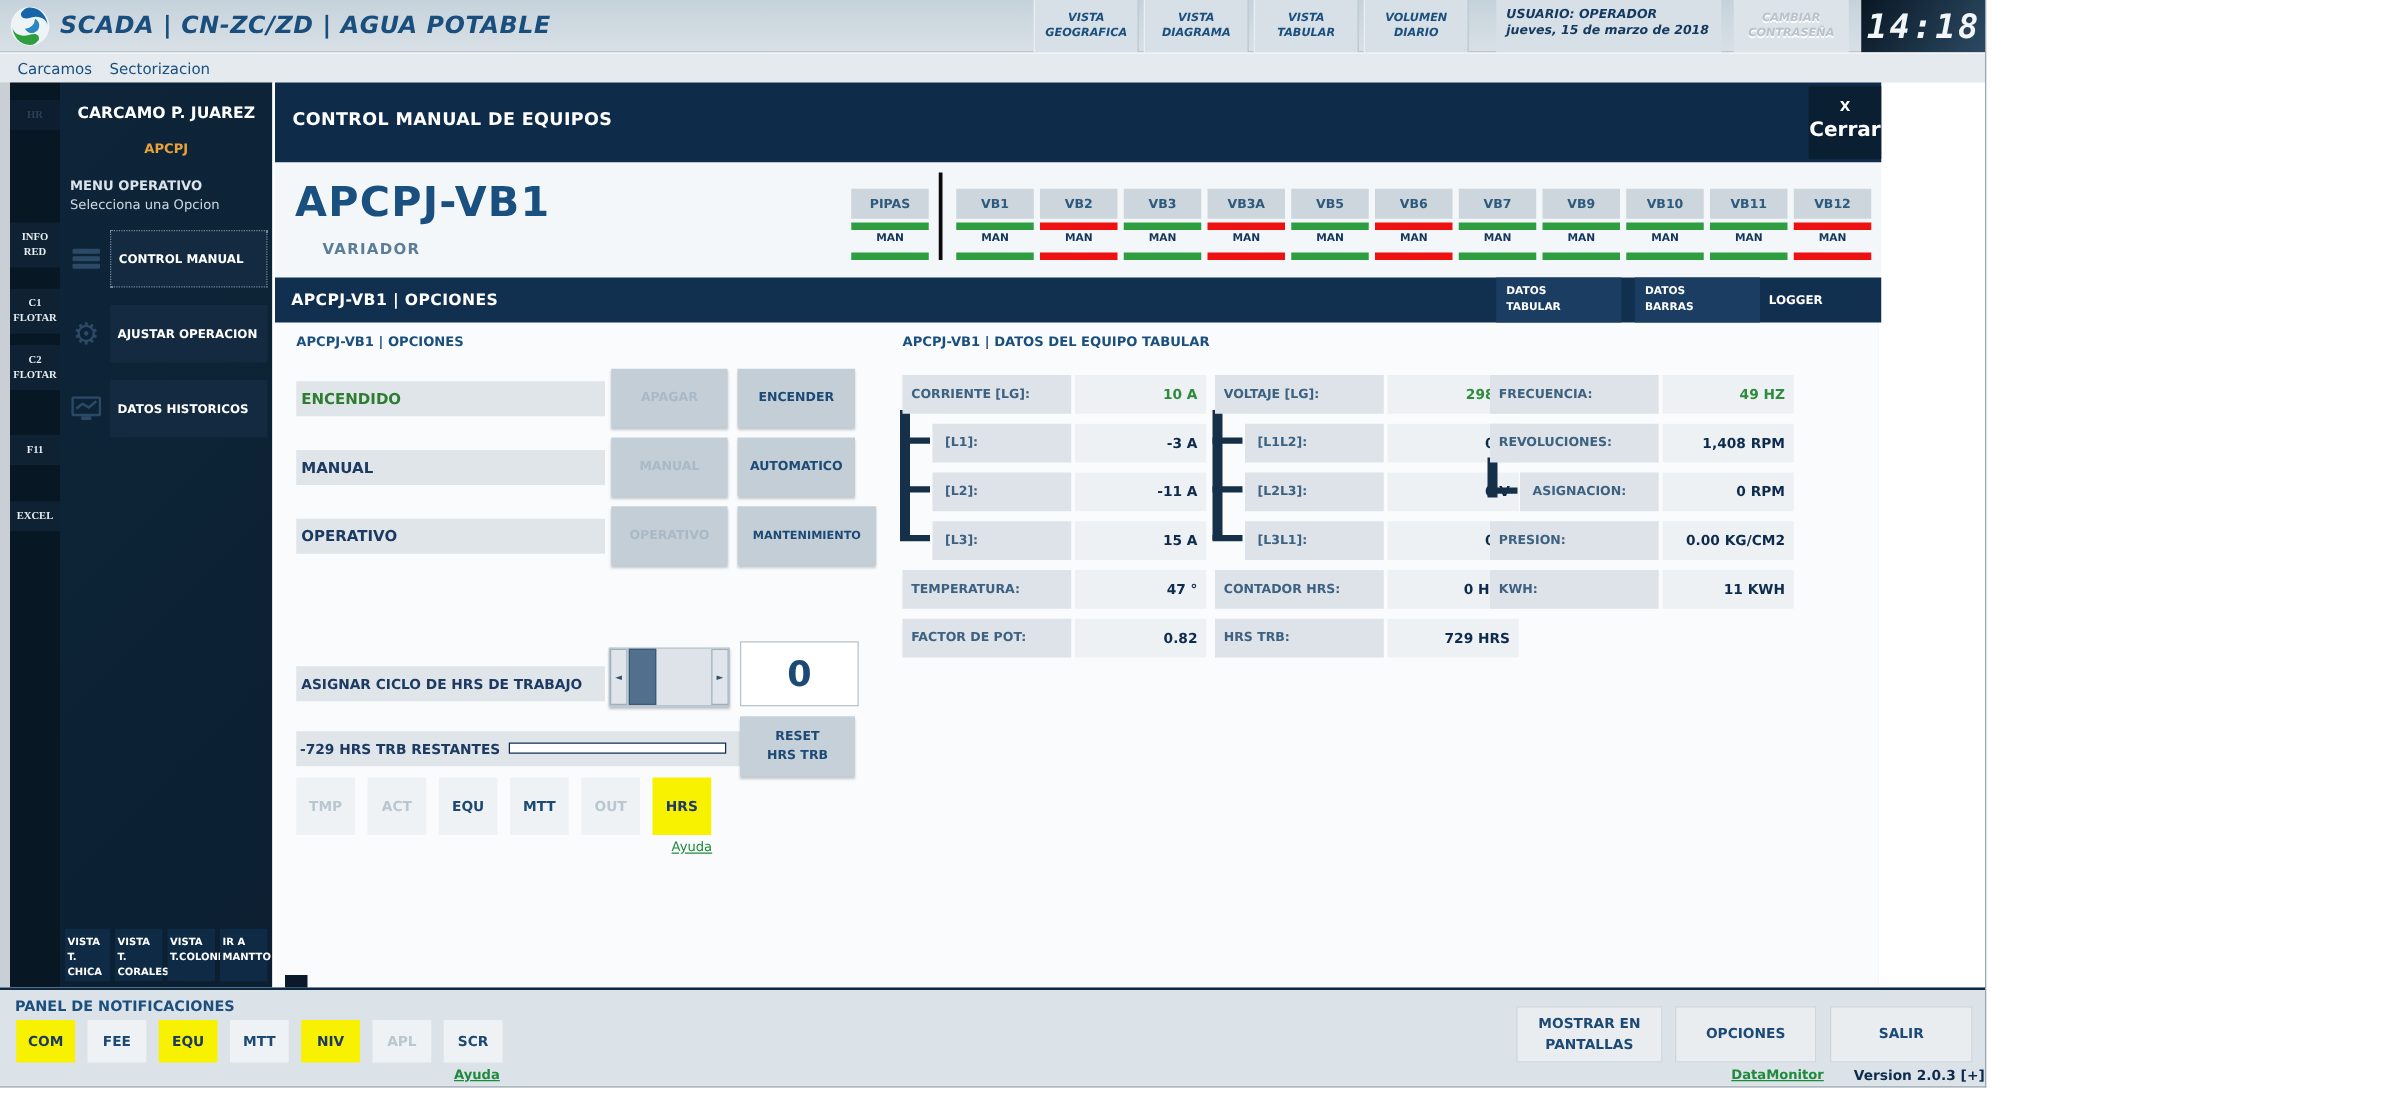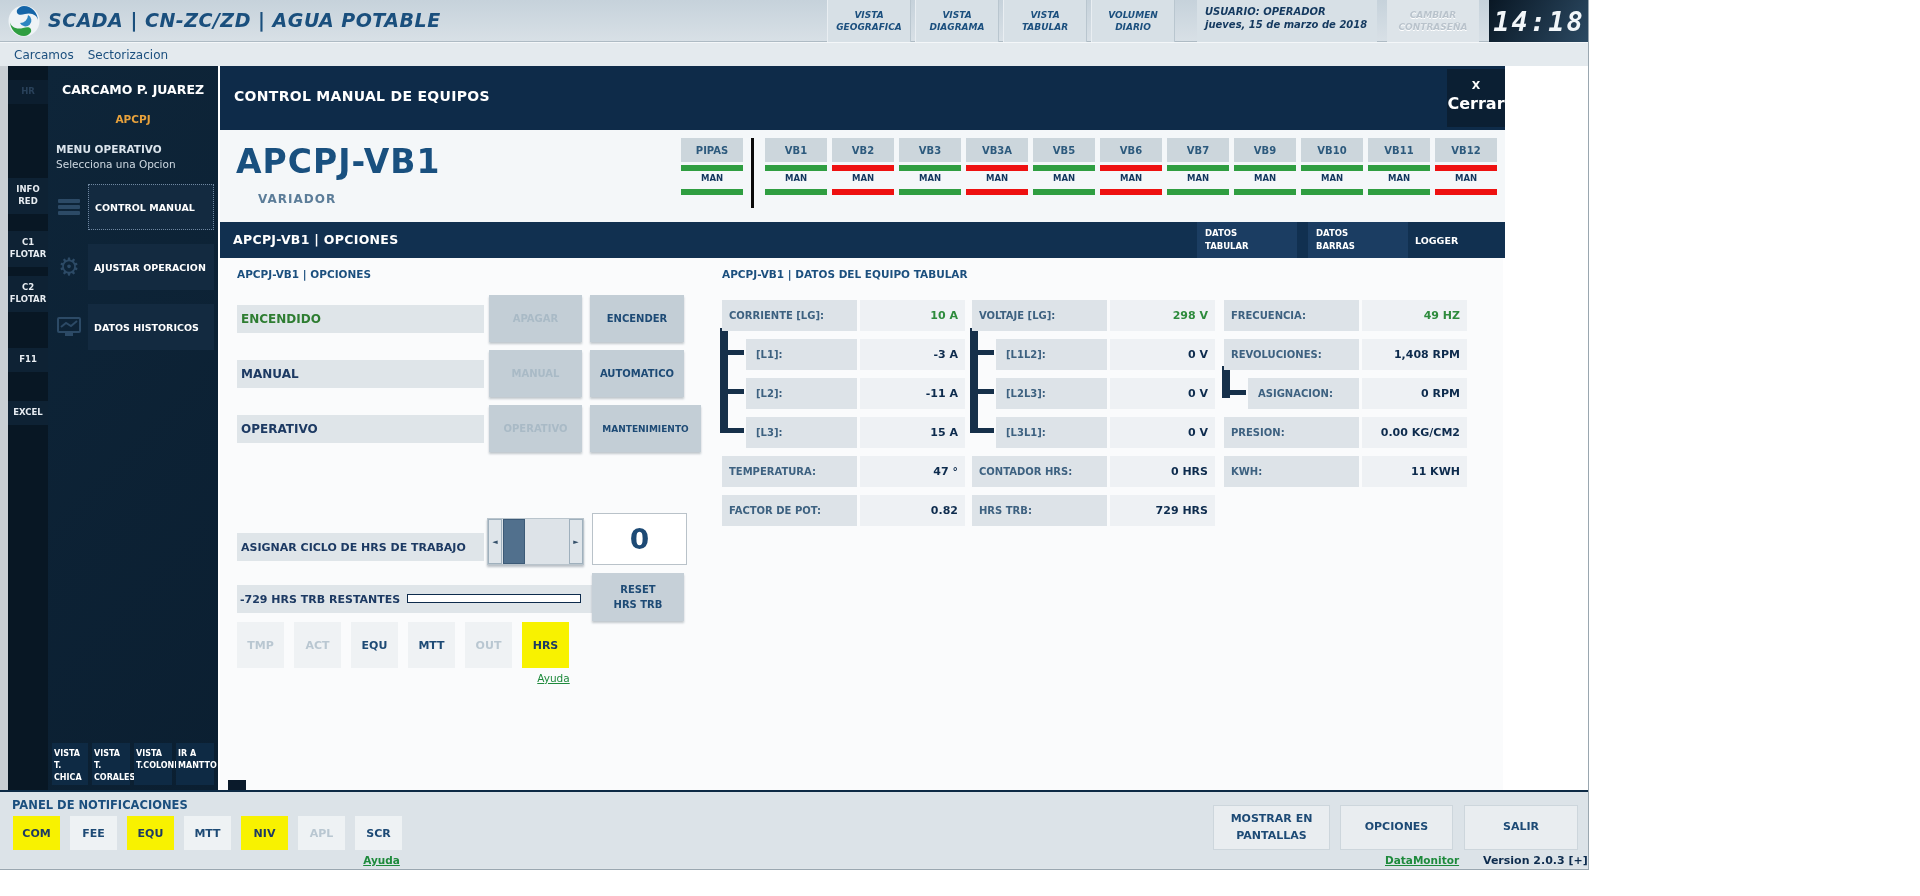--- a/index.html
+++ b/index.html
@@ -18,21 +18,21 @@
   .hdr-pass { width:92px; margin-right:10px; background:#dde4e9; display:flex; align-items:center; justify-content:center; text-align:center; font-size:9px; font-weight:bold; color:#b9c3cc; white-space:pre-line; line-height:1.35; text-shadow:0 1px 0 #fff; }
   .clock { width:100px; background:linear-gradient(120deg,#091724 0%, #223f58 55%, #3a5possible970 100%); background:linear-gradient(120deg,#091724,#2c4a63); color:#f2f6f9; display:flex; align-items:center; justify-content:center; font-family:"DejaVu Sans Mono", monospace; font-size:27px; font-weight:bold; letter-spacing:2px; transform:skewX(0deg); }
 
   
   .menubar { position:absolute; left:0; top:42px; width:1589px; height:24px; background:#e4eaee; border-top:1px solid #f4f7f9; display:flex; align-items:center; }
   .menubar .mitem { font-size:12px; color:#1b4f7e; margin-left:14px; }
 
   
   .left-strip { position:absolute; left:0; top:66px; width:8px; height:724px; background:#c9cfd4; }
   .rail { position:absolute; left:8px; top:66px; width:40px; height:724px; background:#081724; }
-  .rail-item { position:absolute; left:0; width:40px; padding:6px 1px; background:#0e2234; color:#e8edf2; font-size:8.5px; font-weight:bold; text-align:center; white-space:pre-line; line-height:1.4; }
+  .rail-item { position:absolute; left:0; width:40px; padding:6px 1px; background:#0e2234; color:#e8edf2; font-size:8.5px; font-weight:bold; text-align:center; white-space:pre-line; line-height:1.4;font-family:Liberation Serif, serif; }
   .rail-item.dim { color:#29415a; background:#0c1e2f; }
   .sidebar { position:absolute; left:48px; top:66px; width:170px; height:724px; background:linear-gradient(135deg,#0e2539,#0b1f31); }
   .sb-title { margin-top:16px; text-align:center; color:#ffffff; font-size:12.5px; font-weight:bold; }
   .sb-code { margin-top:16px; text-align:center; color:#e8a23c; font-size:10.5px; font-weight:bold; }
   .sb-menu-title { margin:18px 0 0 8px; color:#dbe4ec; font-size:10.5px; font-weight:bold; }
   .sb-menu-sub { margin:3px 0 0 8px; color:#cfd9e2; font-size:10.5px; }
   .sb-item { display:flex; align-items:center; margin:14px 4px 0 2px; height:46px; }
   .sb-item:first-of-type { margin-top:24px; }
   .sb-icon { width:38px; display:flex; align-items:center; justify-content:center; color:#2c4a66; }
   .sb-label { flex:1; height:46px; background:#132a40; display:flex; align-items:center; padding-left:6px; color:#ffffff; font-size:9.5px; font-weight:bold; }
@@ -48,21 +48,21 @@
   .right-gap { position:absolute; left:1503px; top:66px; width:86px; height:724px; background:#ffffff; }
   .m-hdr { position:absolute; left:0; top:0; width:1285px; height:64px; background:#0e2b49; }
   .m-hdr-title { position:absolute; left:14px; top:22px; color:#ffffff; font-size:14px; font-weight:bold; letter-spacing:0.3px; }
   .m-close { position:absolute; right:0; top:3px; width:58px; height:58px; background:#0b1f33; color:#ffffff; text-align:center; cursor:pointer; }
   .m-close .x { font-size:11px; font-weight:bold; margin-top:10px; }
   .m-close .c { font-size:16px; font-weight:bold; margin-top:2px; }
 
   .equip { position:absolute; left:0; top:64px; width:1285px; height:92px; background:#f4f7f9; }
   .equip-name { position:absolute; left:16px; top:12px; font-size:33px; font-weight:bold; color:#19507f; letter-spacing:1px; }
   .equip-type { position:absolute; left:38px; top:62px; font-size:12px; font-weight:bold; color:#5c7d99; letter-spacing:1px; }
-  .tabstrip { position:absolute; right:8px; top:8px; display:flex; align-items:flex-start; }
+  .tabstrip { position:absolute; right:8px; top:8px; display:flex; align-items:flex-end; }
   .equip-tab { width:62px; margin-left:5px; }
   .equip-tab:first-child { margin-left:0; }
   .et-btn { height:24px; background:#ccd6dc; display:flex; align-items:center; justify-content:center; font-size:10px; font-weight:bold; color:#2d5a7d; }
   .et-bar { height:6px; margin-top:3px; background:#2f9e41; }
   .et-man { height:13px; margin-top:2px; text-align:center; font-size:8.5px; font-weight:bold; color:#12365e; }
   .equip-tab[data-status="off"] .et-bar { background:#ee1111; }
   .tab-divider { width:3px; height:70px; background:#0a0a0a; margin:0 6px 0 8px; }
 
   .opts { position:absolute; left:0; top:156px; width:1285px; height:36px; background:#113050; }
   .opts-title { position:absolute; left:13px; top:10px; color:#ffffff; font-size:12.5px; font-weight:bold; letter-spacing:0.3px; }
@@ -406,21 +406,21 @@
         <div class="d-row">
           <div class="d-label">CONTADOR HRS:</div>
           <div class="d-value">0 HRS</div>
         </div>
         <div class="d-row">
           <div class="d-label">HRS TRB:</div>
           <div class="d-value">729 HRS</div>
         </div>
       </div>
 
-      <div class="dcol" style="left:1004px;">
+      <div class="dcol" style="left:972px;">
         <div class="tree-v" style="top:66px; height:32px;"></div>
         <div class="tree-t" style="top:90px;"></div>
         <div class="d-row">
           <div class="d-label">FRECUENCIA:</div>
           <div class="d-value" data-color="green">49 HZ</div>
         </div>
         <div class="d-row">
           <div class="d-label">REVOLUCIONES:</div>
           <div class="d-value">1,408 RPM</div>
         </div>

